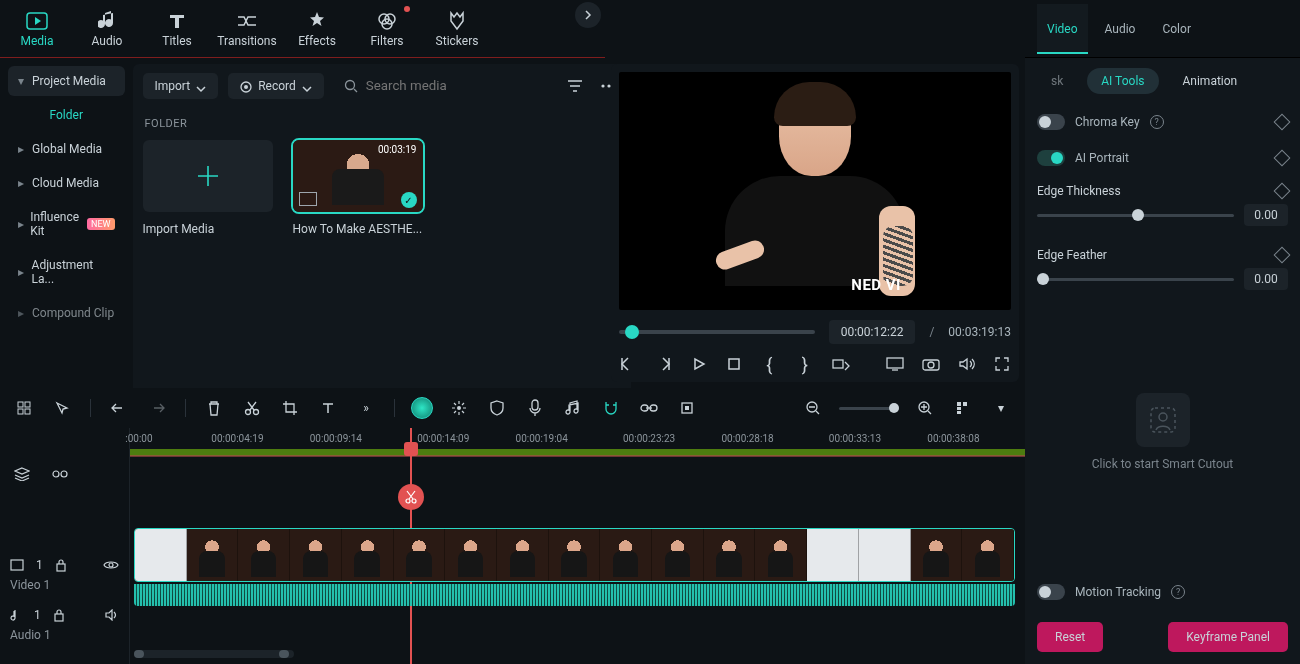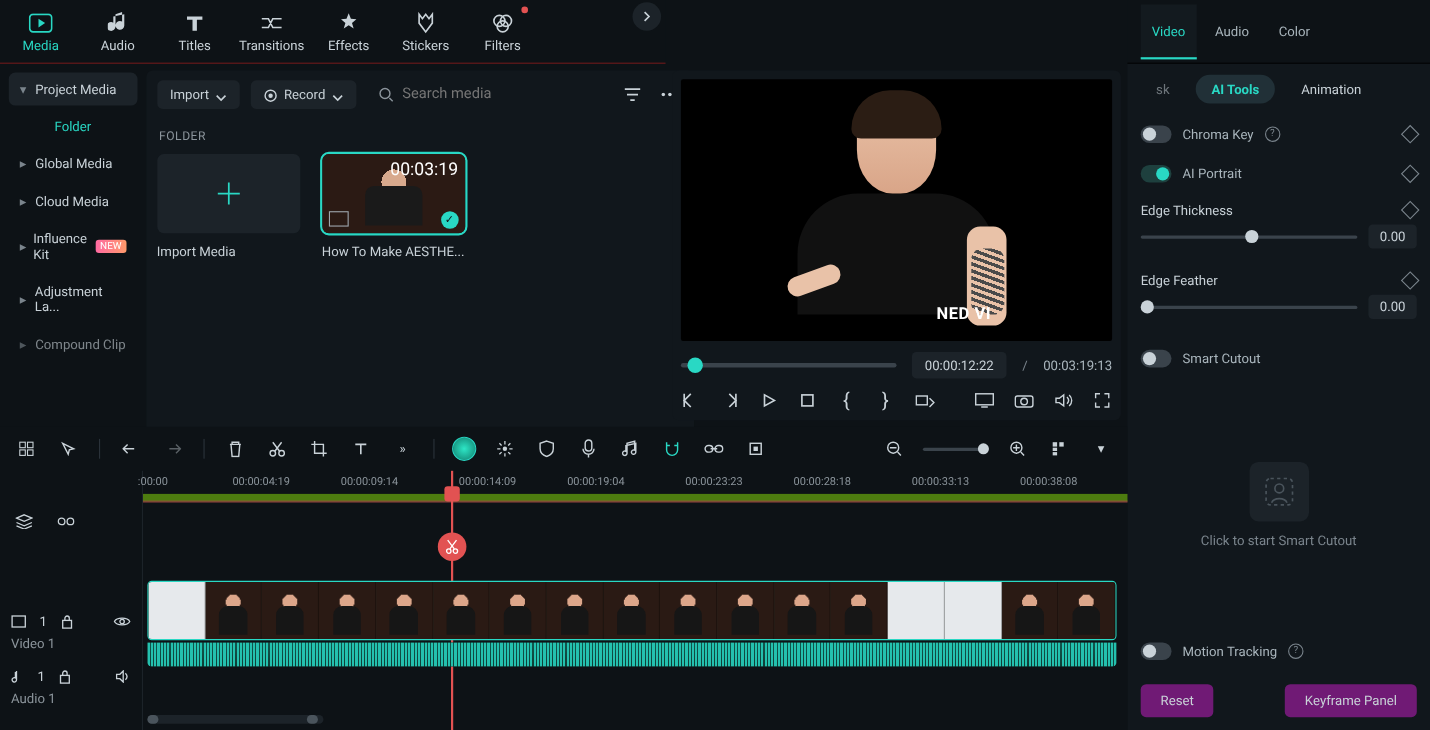--- a/index.html
+++ b/index.html
@@ -42,21 +42,21 @@
   .pill { display:flex; align-items:flex-end; gap:6px; background:#1c2329; padding:6px 12px; border-radius:5px; color:#c9d2d8; cursor:pointer; }
   .search { display:flex; align-items:center; gap:8px; color:#7a848c; padding:6px 10px; flex:1; }
   .search input { background:transparent; border:none; color:#c9d2d8; outline:none; flex:1; }
   .iconbtn { width:24px; height:24px; display:flex; align-items:center; justify-content:center; cursor:pointer; color:#c9d2d8; }
   .folder-label { color:#8b949b; font-size:11px; letter-spacing:.5px; margin:18px 0 10px 2px; }
   .grid { display:flex; gap:20px; }
   .thumb { width:130px; display:flex; flex-direction:column; gap:10px; }
   .thumb .box { height:72px; border-radius:6px; background:#1c2329; display:flex; align-items:center; justify-content:center; color:#29d8c4; font-size:28px; position:relative; overflow:hidden; }
   .thumb .box.sel { outline:2px solid #29d8c4; }
   .thumb .cap { color:#c9d2d8; font-size:12px; white-space:nowrap; overflow:hidden; text-overflow:ellipsis; }
-  .dur { position:absolute; top:4px; right:6px; font-size:16px; color:#fff; }
+  .dur { position:absolute; top:4px; right:6px; font-size:10px; color:#fff; }
   .check { position:absolute; bottom:4px; right:6px; width:16px; height:16px; background:#29d8c4; border-radius:50%; color:#0d1216; font-size:10px; display:flex; align-items:center; justify-content:center; }
   .filmstrip { position:absolute; left:6px; bottom:6px; width:18px; height:14px; border:1px solid #9ea6ad; }
   .thumb-bg { position:absolute; inset:0; background:radial-gradient(circle at 50% 35%,#d8a98d 0 14%,#2b1a14 14% 100%); }
   .thumb-bg::after{content:"";position:absolute;left:30%;right:30%;top:40%;bottom:10%;background:#1a1a1a;border-radius:8px 8px 0 0;}
 
   
   .player { grid-column:2/3; grid-row:2/3; background:#11171c; border-radius:6px; margin:6px; display:flex; flex-direction:column; padding:8px; }
   .viewport { flex:1; background:#000; position:relative; display:flex; align-items:center; justify-content:center; overflow:hidden; border-radius:2px; }
   .person { width:200px; height:230px; position:relative; }
   .head { width:72px; height:88px; background:linear-gradient(180deg,#e9c2a8,#d9a588); border-radius:40% 40% 45% 45%; position:absolute; left:64px; top:12px; }
@@ -72,37 +72,37 @@
   .timebox { background:#1c2329; padding:5px 12px; border-radius:4px; color:#c9d2d8; }
   .sep { color:#7a848c; }
   .controls { display:flex; align-items:center; gap:18px; margin-top:10px; color:#c9d2d8; }
   .controls .spacer { flex:1; }
   .ctl { width:20px; height:20px; display:flex; align-items:center; justify-content:center; cursor:pointer; }
 
   
   .props { grid-column:3/4; grid-row:2/4; background:#11171c; display:flex; flex-direction:column; padding:0 12px; }
   .sub-tabs { display:flex; align-items:center; gap:10px; padding:10px 0; }
   .sub-tabs .chip { padding:6px 14px; border-radius:14px; cursor:pointer; color:#c9d2d8; }
-  .sub-tabs .chip.active { background:#213037; color:#29d8c4;font-weight:bold; }
+  .sub-tabs .chip.active { background:#213037; color:#29d8c4; }
   .prop-row { display:flex; align-items:center; gap:10px; padding:10px 0; }
   .toggle { width:28px; height:16px; border-radius:10px; background:#3a434b; position:relative; cursor:pointer; }
   .toggle::after { content:""; position:absolute; width:12px; height:12px; border-radius:50%; background:#c9d2d8; top:2px; left:2px; }
   .toggle.on { background:#1e403e; }
   .toggle.on::after { background:#29d8c4; left:14px; }
   .diamond { width:12px; height:12px; transform:rotate(45deg); border:1px solid #7a848c; margin-left:auto; cursor:pointer; }
   .help { width:14px; height:14px; border:1px solid #7a848c; border-radius:50%; font-size:9px; display:flex; align-items:center; justify-content:center; color:#7a848c;}
   .slider-row { display:flex; align-items:center; gap:10px; }
   .hslider { flex:1; height:3px; background:#3a434b; position:relative; border-radius:2px; }
   .hslider .k { position:absolute; top:-5px; width:12px; height:12px; border-radius:50%; background:#c9d2d8; }
   .valbox { background:#1c2329; padding:4px 10px; border-radius:4px; color:#c9d2d8; min-width:44px; text-align:center; }
   .section-label { color:#c9d2d8; padding:8px 0 6px; }
   .cutout-zone { flex:1; display:flex; flex-direction:column; align-items:center; justify-content:center; gap:10px; color:#7a848c; }
   .cutout-ico { width:54px; height:54px; border-radius:8px; background:#1c2329; display:flex; align-items:center; justify-content:center; }
   .prop-footer { display:flex; gap:10px; padding:12px 0; margin-top:auto; }
-  .btn { flex:0 0 auto; padding:8px 18px; border-radius:5px; background:#701a75; color:#c9d2d8; cursor:pointer; }
+  .btn { flex:0 0 auto; padding:8px 18px; border-radius:5px; background:#be185d; color:#c9d2d8; cursor:pointer; }
   .btn.right { margin-left:auto; }
 
   
   .timeline { grid-column:1/3; grid-row:3/4; background:#0d1216; display:flex; flex-direction:column; }
   .tl-toolbar { display:flex; align-items:center; gap:16px; padding:8px 12px; color:#c9d2d8; }
   .tl-toolbar .grp { display:flex; align-items:center; gap:14px; }
   .tl-toolbar .divider { width:1px; height:18px; background:#2a323a; }
   .tl-toolbar .more { color:#c9d2d8; }
   .zoom-slider { width:60px; height:3px; background:#3a434b; position:relative; border-radius:2px; }
   .zoom-slider .k { position:absolute; right:0; top:-4px; width:10px; height:10px; border-radius:50%; background:#c9d2d8; }
@@ -171,37 +171,37 @@
       <span>Transitions</span>
     </div>
     <div class="tab">
       <span class="ico">
           <svg width="20" height="20" viewBox="0 0 20 20">
             <path d="M10 1l2 5 5 .5-4 3.5 1.5 5L10 12l-4.5 3 1.5-5-4-3.5 5-.5z" fill="#c9d2d8"></path>
           </svg>
         </span>
       <span>Effects</span>
     </div>
-    <div class="tab">
-      <span class="ico">
-          <svg width="20" height="20" viewBox="0 0 20 20">
-            <path d="M4 2l3 4 3-4 3 4 3-4v8l-6 8-6-8z" fill="none" stroke="#c9d2d8" stroke-width="1.5"></path>
-          </svg>
-        </span>
-      <span>Stickers</span>
-    </div>
     <div class="tab red-dot">
       <span class="ico">
           <svg width="20" height="18" viewBox="0 0 20 18">
             <circle cx="7" cy="7" r="5" fill="none" stroke="#c9d2d8" stroke-width="1.5"></circle>
             <circle cx="13" cy="7" r="5" fill="none" stroke="#c9d2d8" stroke-width="1.5"></circle>
             <circle cx="10" cy="12" r="5" fill="none" stroke="#c9d2d8" stroke-width="1.5"></circle>
           </svg>
         </span>
       <span>Filters</span>
+    </div>
+    <div class="tab">
+      <span class="ico">
+          <svg width="20" height="20" viewBox="0 0 20 20">
+            <path d="M4 2l3 4 3-4 3 4 3-4v8l-6 8-6-8z" fill="none" stroke="#c9d2d8" stroke-width="1.5"></path>
+          </svg>
+        </span>
+      <span>Stickers</span>
     </div>
     <div class="next">
       <svg width="10" height="10" viewBox="0 0 10 10">
           <path d="M3 1l4 4-4 4" fill="none" stroke="#c9d2d8" stroke-width="1.5"></path>
         </svg>
     </div>
   </div>
 
 
   <div class="prop-tabs">
@@ -435,24 +435,20 @@
       <span>Edge Feather</span>
       <span class="diamond" style="margin-left:auto"></span>
     </div>
     <div class="slider-row">
       <div class="hslider">
           <div class="k" style="left:0"></div>
         </div>
       <div class="valbox">0.00</div>
     </div>
 
-    <div class="prop-row" style="margin-top:18px">
-      <div class="toggle"></div>
-      <span>Smart Cutout</span>
-    </div>
 
     <div class="cutout-zone">
       <div class="cutout-ico">
         <svg width="30" height="30" viewBox="0 0 30 30">
             <rect x="3" y="3" width="24" height="24" rx="4" fill="none" stroke="#4a545c" stroke-width="1.5" stroke-dasharray="3 3"></rect>
             <circle cx="15" cy="12" r="4" fill="none" stroke="#4a545c" stroke-width="1.5"></circle>
             <path d="M8 25c2-5 12-5 14 0" fill="none" stroke="#4a545c" stroke-width="1.5"></path>
           </svg>
       </div>
       <span>Click to start Smart Cutout</span>

